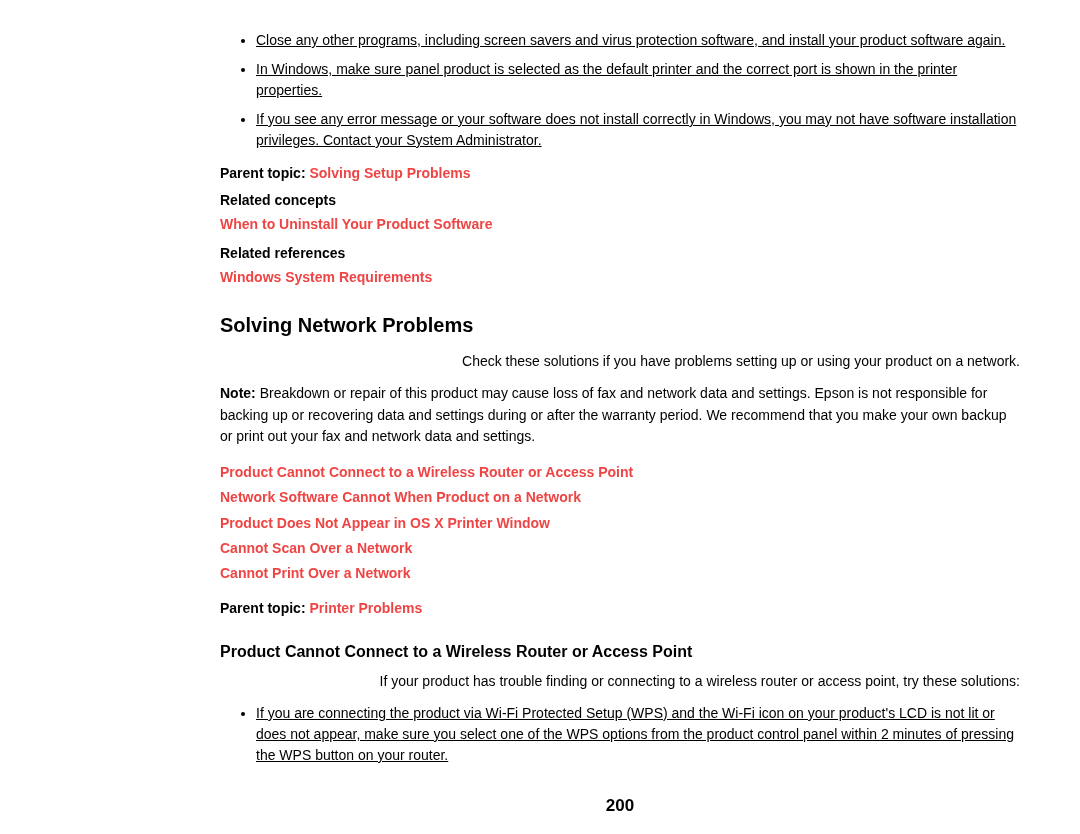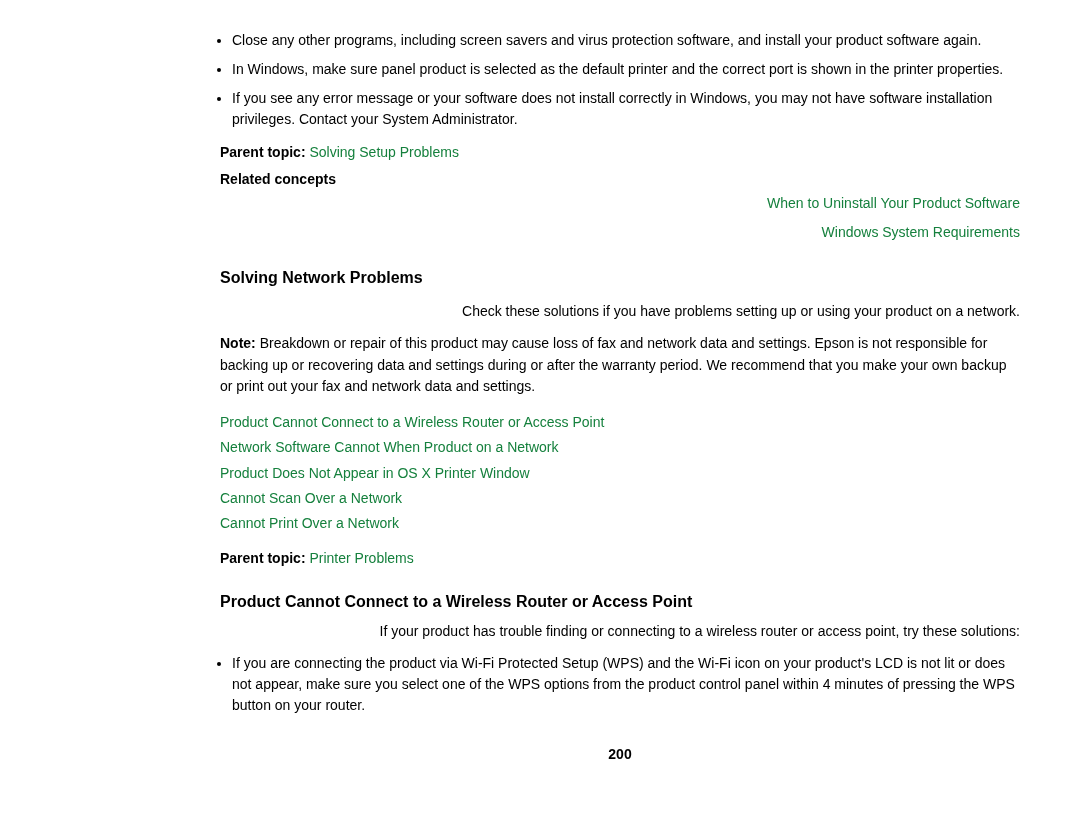--- a/index.html
+++ b/index.html
@@ -19,22 +19,23 @@
 
     .page-container {
       width: 1080px;
       min-height: 834px;
       background: #ffffff;
       padding: 30px 60px 30px 220px;
       position: relative;
     }
 
     .bullet-list {
-      margin-left: 12px;
+      margin-left: 36px;
       margin-bottom: 12px;
+      text-decoration: underline;
     }
 
     .bullet-list li {
       margin-bottom: 8px;
       line-height: 1.5;
     }
 
     .parent-topic-line {
       margin-bottom: 6px;
       line-height: 1.5;
@@ -45,27 +46,28 @@
       text-align: center;
     }
 
     .section-label {
       font-weight: bold;
       margin-bottom: 4px;
       margin-top: 8px;
     }
 
     .link {
-      color: #15803d;
+      color: #ef4444;
       text-decoration: none;
       cursor: pointer;
+      font-weight: bold;
     }
 
     .section-heading {
-      font-size: 16px;
+      font-size: 20px;
       font-weight: bold;
       margin-top: 24px;
       margin-bottom: 14px;
     }
 
     .sub-heading {
       font-size: 16px;
       font-weight: bold;
       margin-top: 24px;
       margin-bottom: 10px;
@@ -87,28 +89,27 @@
       line-height: 1.8;
     }
 
     .links-block a {
       display: block;
     }
 
     .page-number {
       text-align: center;
       margin-top: 30px;
-      font-size: 14px;
+      font-size: 17px;
       font-weight: bold;
     }
 
     .related-refs {
       margin-bottom: 4px;
       line-height: 1.8;
-      text-align: right;
     }
 
     .related-refs a {
       display: block;
     }
   </style>
 </head>
 <body>
 
 <div class="page-container">
@@ -122,20 +123,21 @@
   <div class="parent-topic-line">
     <strong>Parent topic:</strong>
     <a class="link" href="#">Solving Setup Problems</a>
   </div>
 
   <div class="section-label">Related concepts</div>
   <div class="related-refs">
     <a class="link" href="#">When to Uninstall Your Product Software</a>
   </div>
 
+  <div class="section-label">Related references</div>
   <div class="related-refs">
     <a class="link" href="#">Windows System Requirements</a>
   </div>
 
   <h2 class="section-heading">Solving Network Problems</h2>
 
   <p class="body-text">Check these solutions if you have problems setting up or using your product on a network.</p>
 
   <p class="note-text">
     <strong>Note:</strong><span> Breakdown or repair of this product may cause loss of fax and network data and settings. Epson is not responsible for backing up or recovering data and settings during or after the warranty period. We recommend that you make your own backup or print out your fax and network data and settings.</span>
@@ -152,18 +154,18 @@
   <div class="parent-topic-line">
     <strong>Parent topic:</strong>
     <a class="link" href="#">Printer Problems</a>
   </div>
 
   <h3 class="sub-heading">Product Cannot Connect to a Wireless Router or Access Point</h3>
 
   <p class="body-text">If your product has trouble finding or connecting to a wireless router or access point, try these solutions:</p>
 
   <ul class="bullet-list">
-    <li>If you are connecting the product via Wi-Fi Protected Setup (WPS) and the Wi-Fi icon on your product's LCD is not lit or does not appear, make sure you select one of the WPS options from the product control panel within 4 minutes of pressing the WPS button on your router.</li>
+    <li>If you are connecting the product via Wi-Fi Protected Setup (WPS) and the Wi-Fi icon on your product's LCD is not lit or does not appear, make sure you select one of the WPS options from the product control panel within 2 minutes of pressing the WPS button on your router.</li>
   </ul>
 
   <div class="page-number">200</div>
 
 </div>
 
 </body></html>

